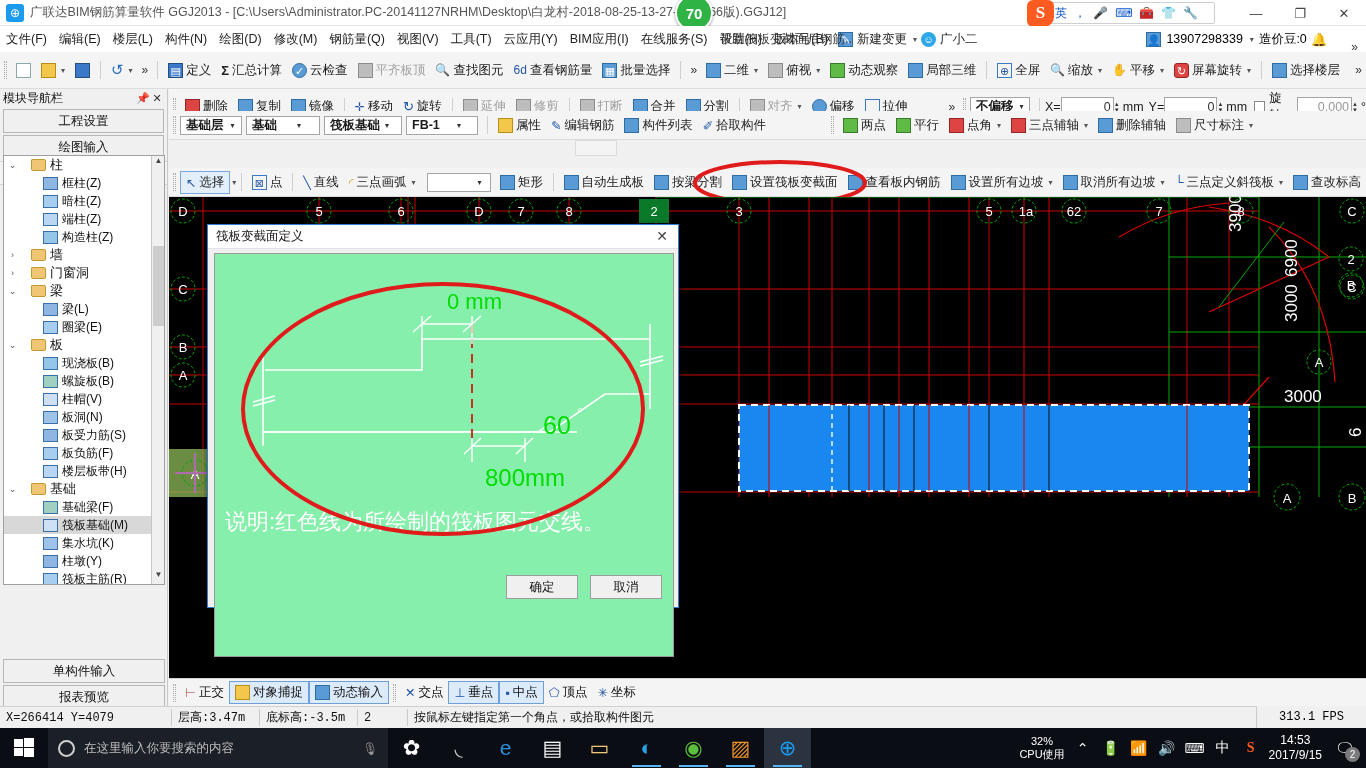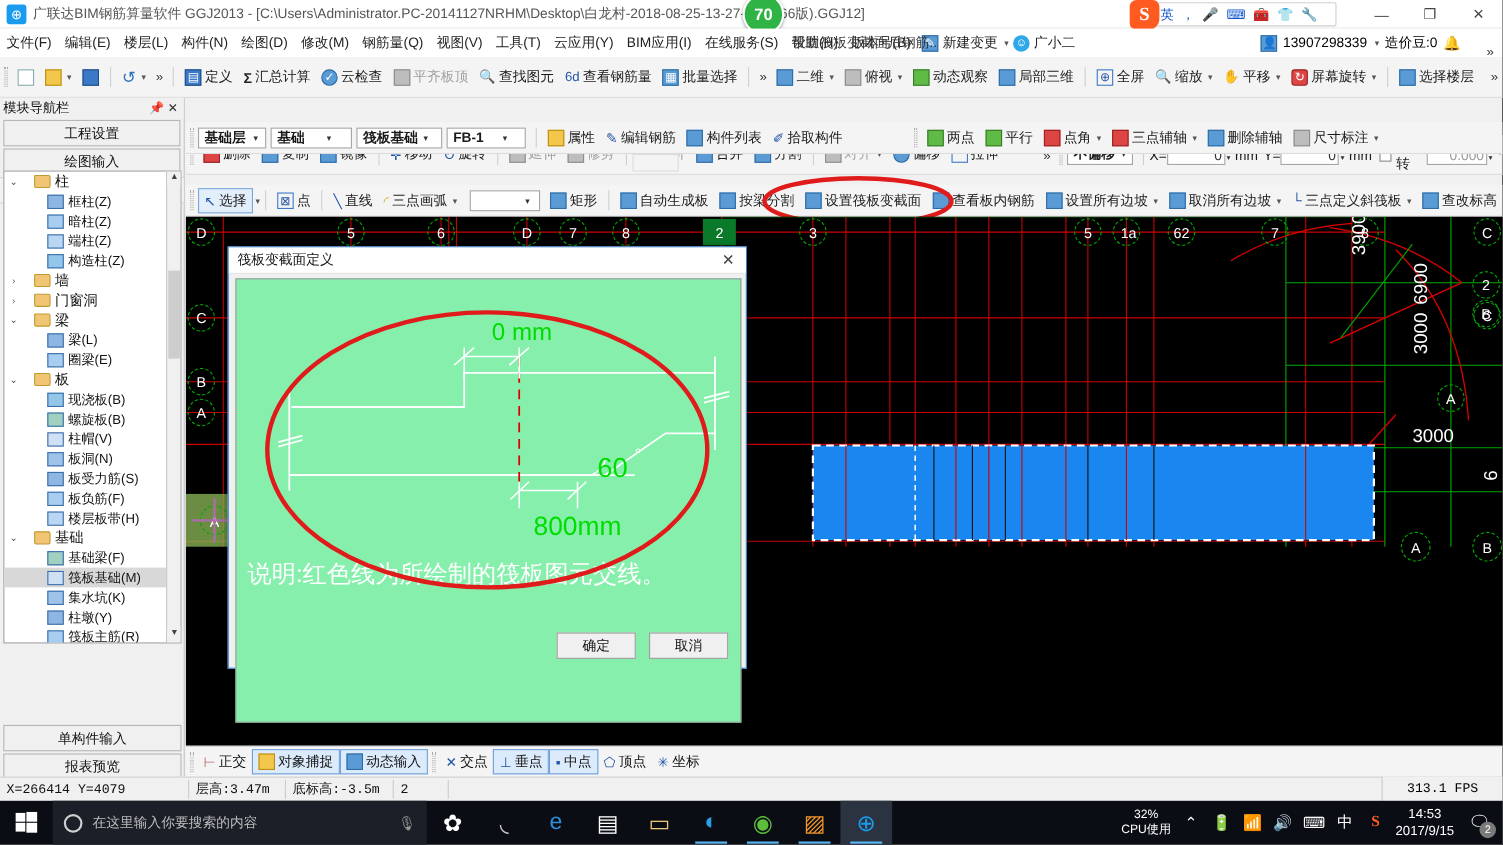--- a/index.html
+++ b/index.html
@@ -497,21 +497,21 @@
         <div class="ar" style="bottom:0;">▼</div>
       </div>
     </div>
 
     <div class="lp-bottom">
       <div class="lp-bigbtn">单构件输入</div>
       <div class="lp-bigbtn">报表预览</div>
     </div>
   </div>
 
-  <div class="toolrow" style="left:169px;top:89px;width:1197px;height:36px;margin-top:34px;">
+  <div class="toolrow" style="left:169px;top:89px;width:1197px;height:36px;">
     <div class="grip"></div>
     <div class="tbtn">
         <span class="ic red"></span>
         <span>删除</span>
       </div>
     <div class="tbtn">
         <span class="ic blue2"></span>
         <span>复制</span>
       </div>
     <div class="tbtn">
@@ -984,20 +984,21 @@
         <span style="color:#2356a8;">✳</span>
         <span>坐标</span>
       </div>
   </div>
 
   <div class="statusbar">
     <div class="scell" style="width:172px;">X=266414 Y=4079</div>
     <div class="scell" style="width:88px;">层高:3.47m</div>
     <div class="scell" style="width:98px;">底标高:-3.5m</div>
     <div class="scell" style="width:50px;">2</div>
+    <div class="scell" style="border-right:none;font-family:'Liberation Sans',sans-serif;">按鼠标左键指定第一个角点，或拾取构件图元</div>
   </div>
   <div class="fps">313.1 FPS</div>
 
   <div class="taskbar">
     <div class="tb-start">
       <svg width="20" height="20" viewBox="0 0 20 20">
           <g fill="#ffffff">
         <rect x="0" y="1" width="9" height="8"></rect>
             <rect x="10" y="0" width="10" height="9"></rect>
         <rect x="0" y="10" width="9" height="8"></rect>

